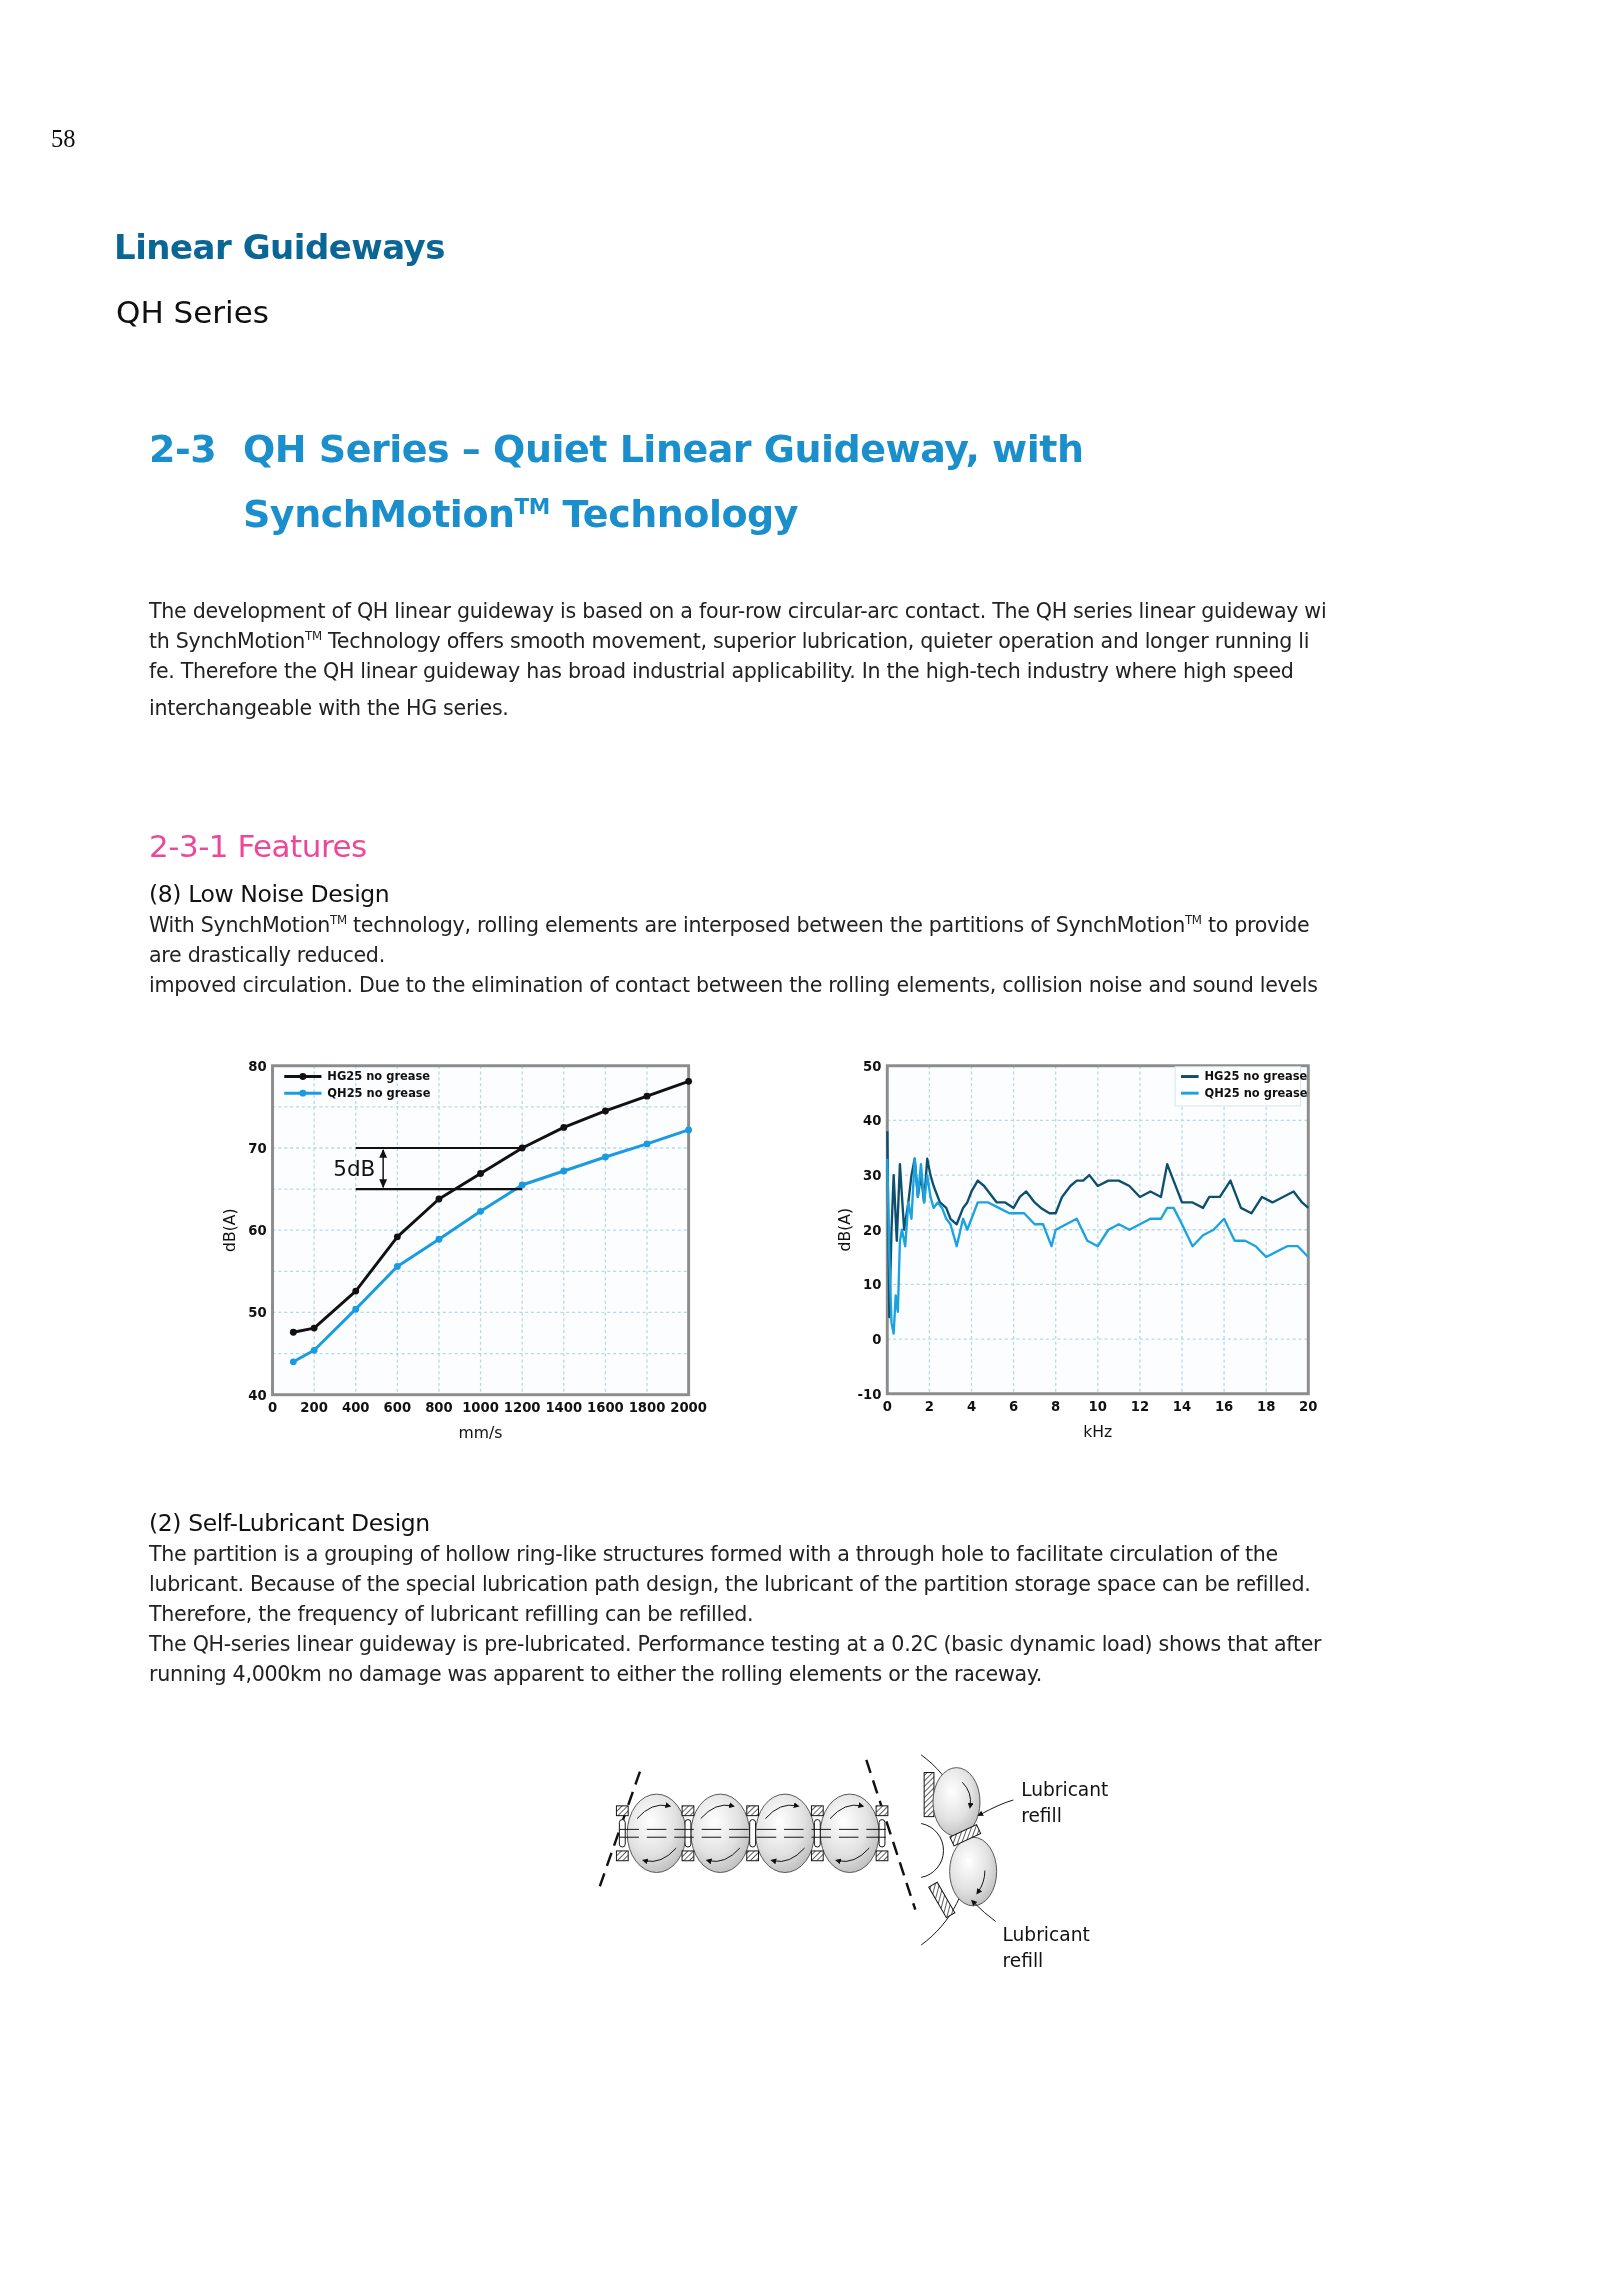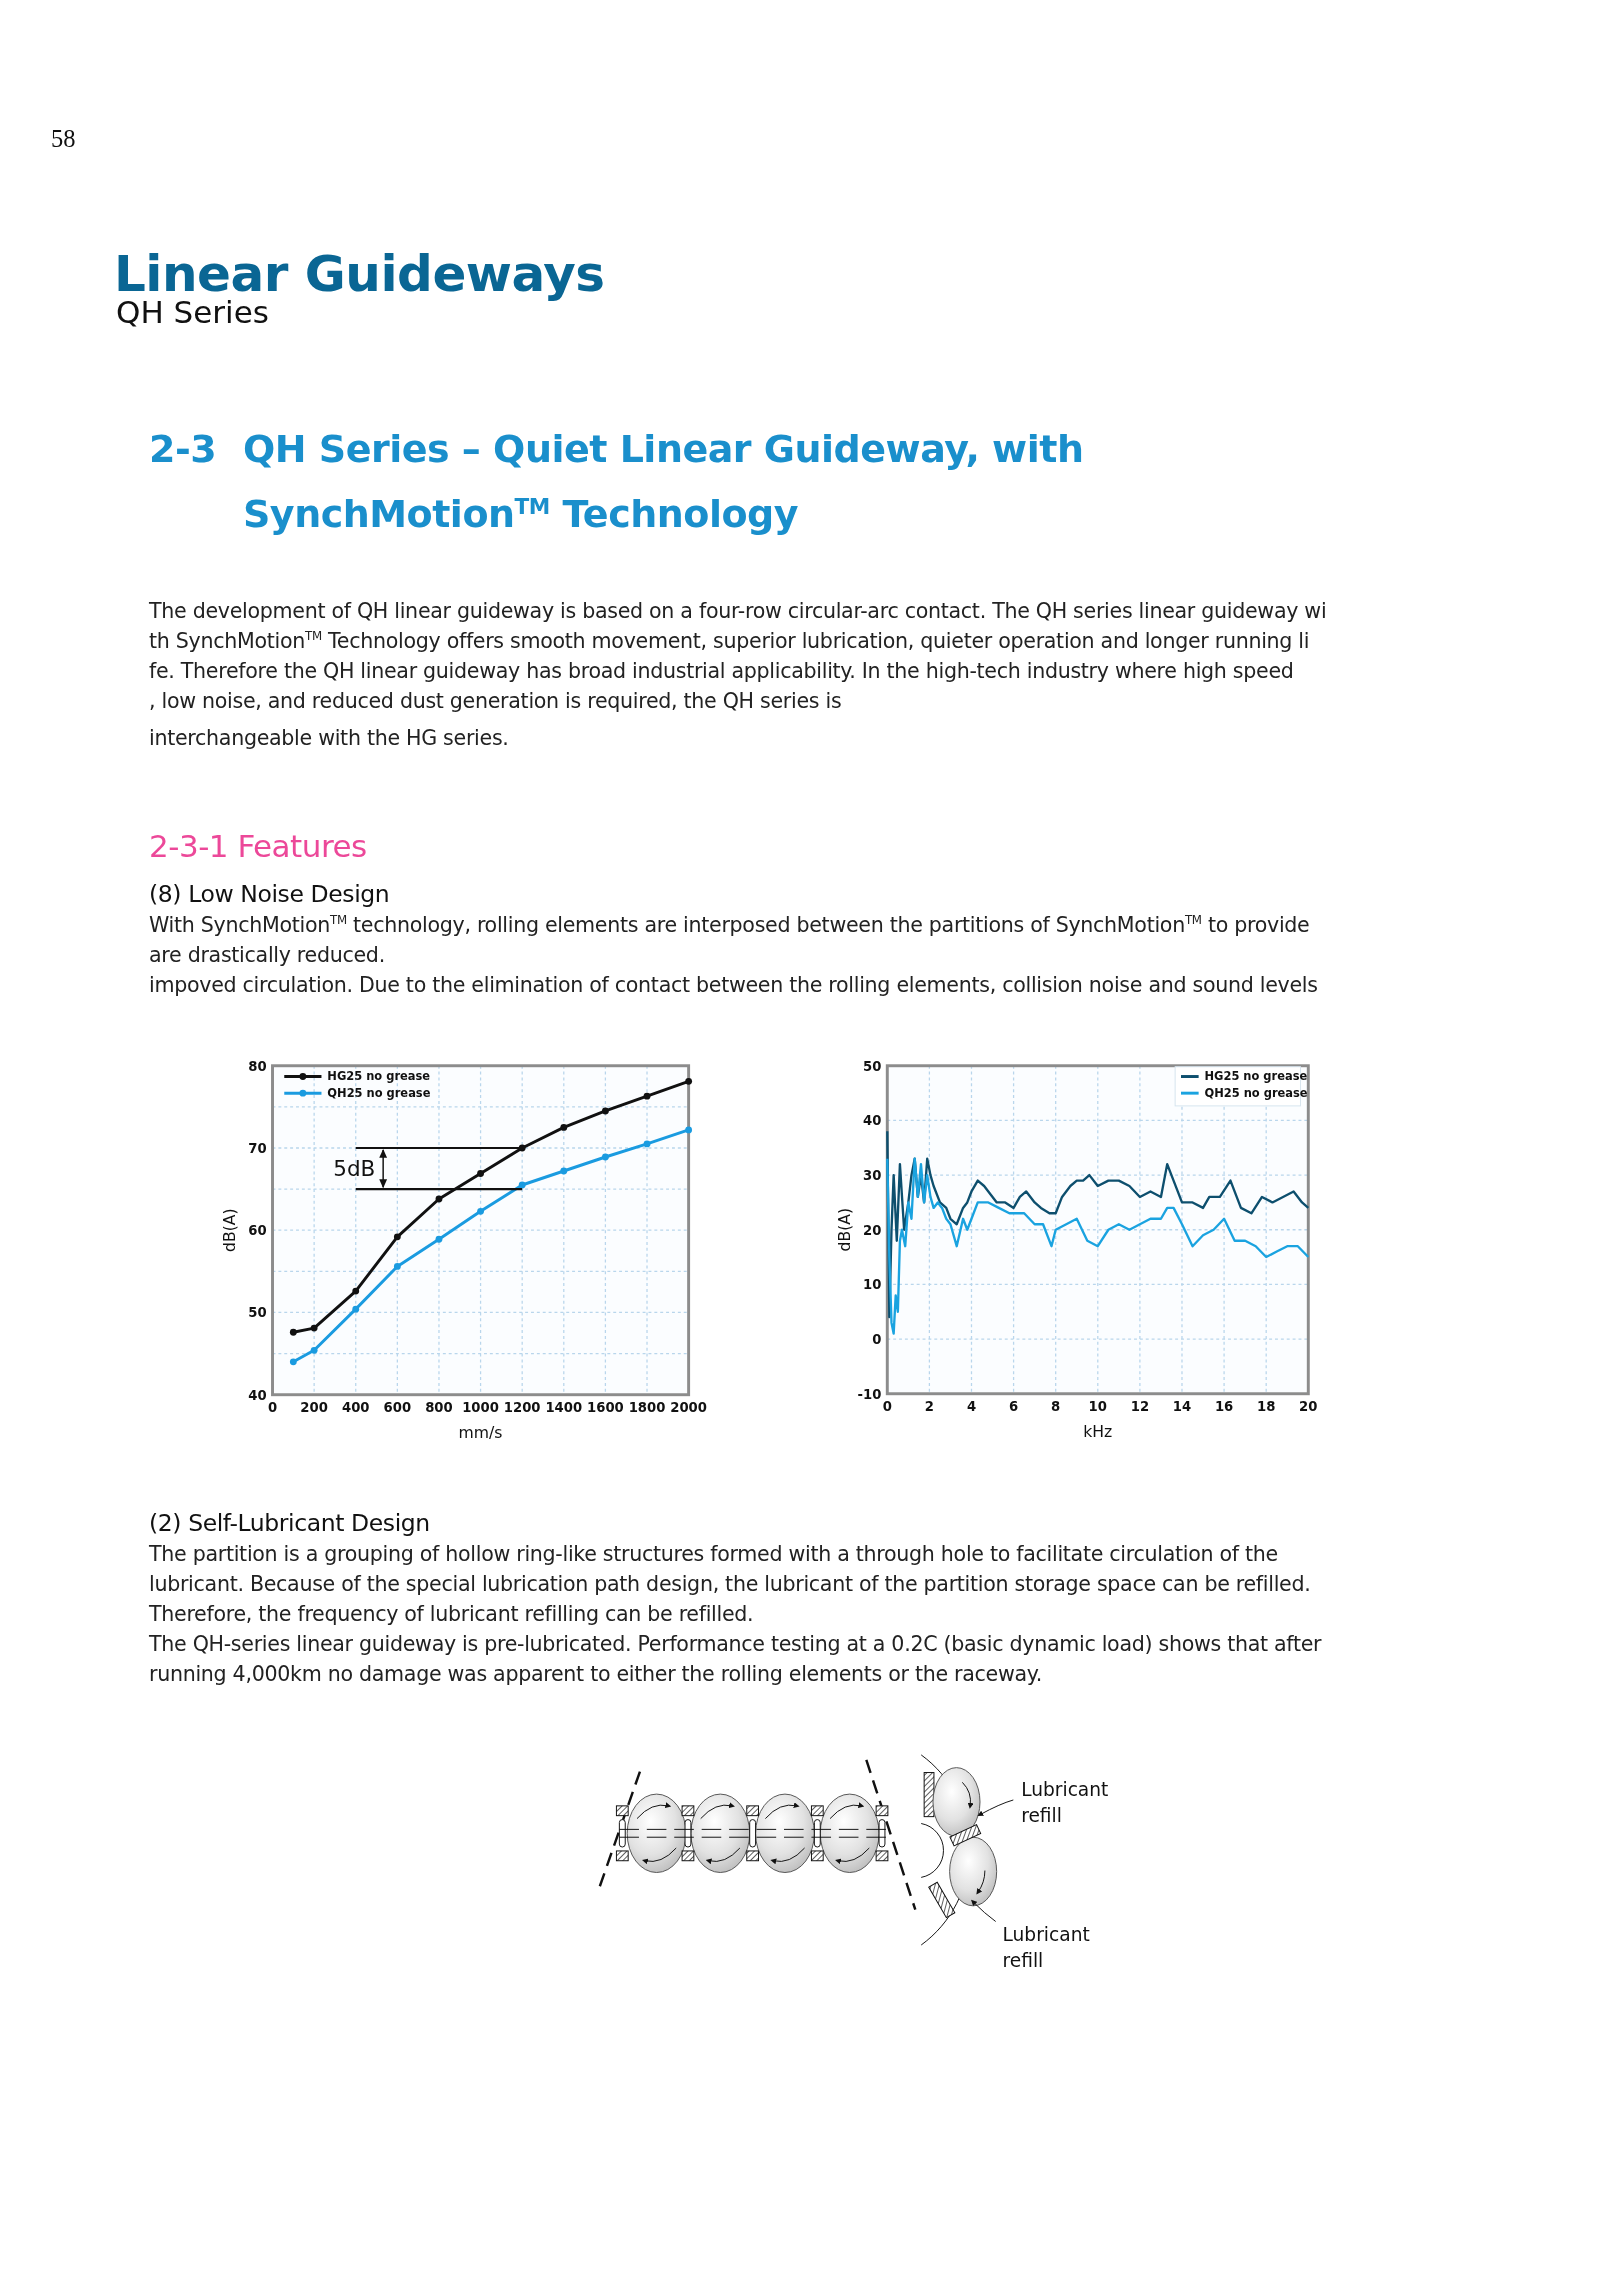--- a/index.html
+++ b/index.html
@@ -1,19 +1,19 @@
 <!DOCTYPE html>
 <html><head>
 <meta charset="utf-8">
 <style>
   html, body { margin:0; padding:0; background:#fff; }
   body { width:1621px; height:2293px; position:relative; overflow:hidden; font-family:"DejaVu Sans Condensed","DejaVu Sans", sans-serif; color:#111; }
   .abs { position:absolute; }
   #page-num { left:51px; top:125px; font-family:"Liberation Serif", serif; font-size:24.5px; color:#111; }
-  #doc-title { left:114px; top:245px; font-family:"DejaVu Sans", sans-serif; font-weight:bold; font-size:50px; color:#0a6694; letter-spacing:-0.5px; }
+  #doc-title { left:114px; top:227px; font-family:"DejaVu Sans", sans-serif; font-weight:bold; font-size:34px; color:#0a6694; letter-spacing:-0.5px; }
   #doc-subtitle { left:116px; top:294px; font-family:"DejaVu Sans", sans-serif; font-size:31px; color:#111; }
   .sec-head { font-family:"DejaVu Sans", sans-serif; font-weight:bold; font-size:38px; color:#1a8fcc; letter-spacing:-0.5px; }
   #sec-num { left:149px; top:427px; }
   #sec-line1 { left:243px; top:427px; }
   #sec-line2 { left:243px; top:492px; }
   #sec-line2 sup { font-size:21.6px; vertical-align:top; position:relative; top:2px; }
   .body-text { font-family:"DejaVu Sans", sans-serif; font-size:20.6px; line-height:30px; color:#222; letter-spacing:-0.3px; }
   .body-text sup { font-size:11.8px; line-height:0; vertical-align:7.8px; }
   #intro { left:149px; top:596px; width:1255px; }
   #intro .line { display:block; white-space:nowrap; }
@@ -44,21 +44,20 @@
 <div id="doc-subtitle" class="abs">QH Series</div>
 
 <div id="sec-num" class="abs sec-head">2-3</div>
 <div id="sec-line1" class="abs sec-head">QH Series – Quiet Linear Guideway, with</div>
 <div id="sec-line2" class="abs sec-head"><span>SynchMotion</span><sup>TM</sup><span> Technology</span></div>
 
 <div id="intro" class="abs body-text">
   <span class="line"><span>The development of QH linear guideway is based on a four-row circular-arc contact. The QH series linear guideway wi</span></span>
   <span class="line"><span>th SynchMotion</span><sup>TM</sup><span> Technology offers smooth movement, superior lubrication, quieter operation and longer running li</span></span>
   <span class="line"><span>fe. Therefore the QH linear guideway has broad industrial applicability. In the high-tech industry where high speed</span></span>
-  <span class="line"><span>, low noise, and reduced dust generation is required, the QH series is</span></span>
   <span class="line last"><span>interchangeable with the HG series.</span></span>
 </div>
 
 <div id="features-head" class="abs">2-3-1 Features</div>
 <div id="low-noise-head" class="abs sub-head">(8) Low Noise Design</div>
 <div id="low-noise-text" class="abs body-text">
   <span class="line"><span>With SynchMotion</span><sup>TM</sup><span> technology, rolling elements are interposed between the partitions of SynchMotion</span><sup>TM</sup><span> to provide</span></span>
   <span class="line">are drastically reduced.</span>
   <span class="line">impoved circulation. Due to the elimination of contact between the rolling elements, collision noise and sound levels</span>
 </div>

